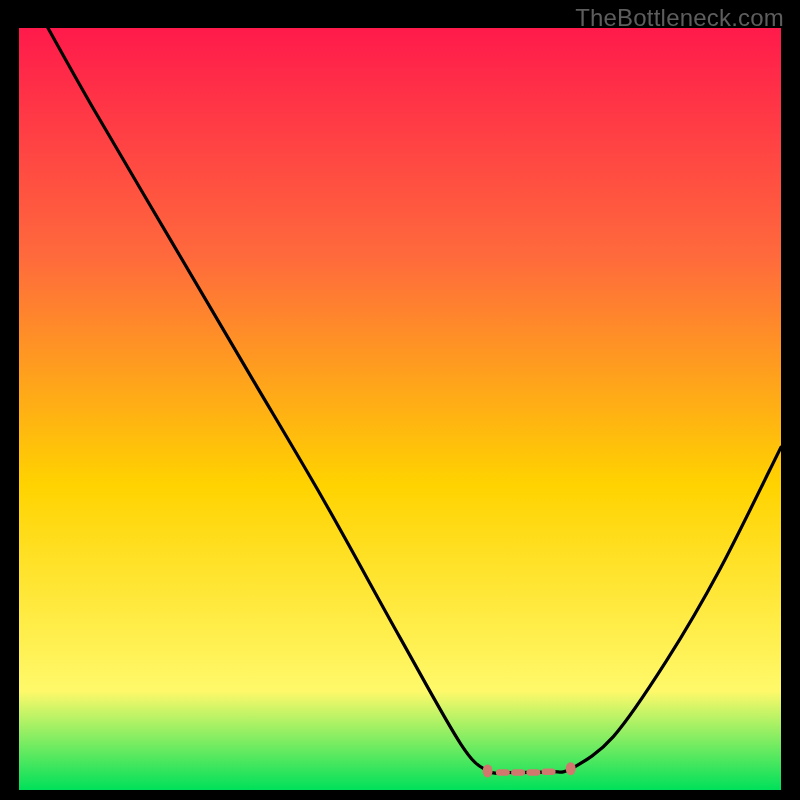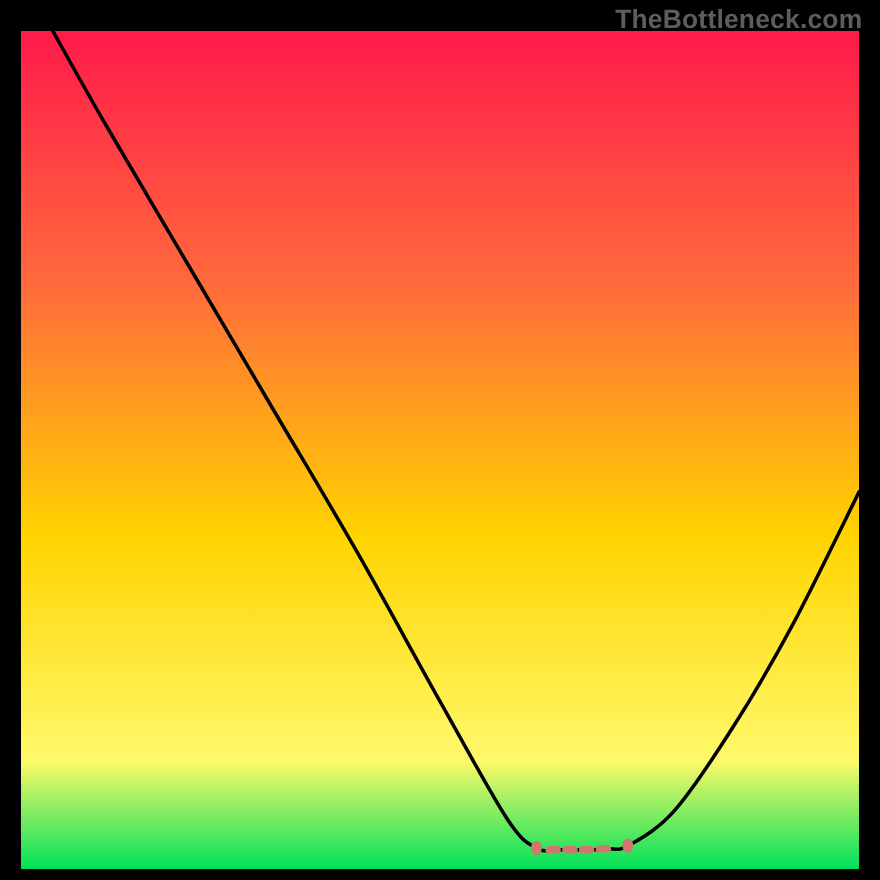--- a/index.html
+++ b/index.html
@@ -25,21 +25,21 @@
     top: 0;
     width: 762px;
     height: 762px;
   }
   .watermark {
     position: absolute;
     top: 4px;
     right: 16px;
     color: #5d5d5d;
     font-size: 24px;
-    font-weight: 700;
+    font-weight: 400;
     letter-spacing: 0.2px;
   }
 </style>
 </head>
 <body>
 
 <div class="watermark">TheBottleneck.com</div>
 
 <div class="frame">
   <svg class="plot" viewBox="0 0 762 762" preserveAspectRatio="none">

